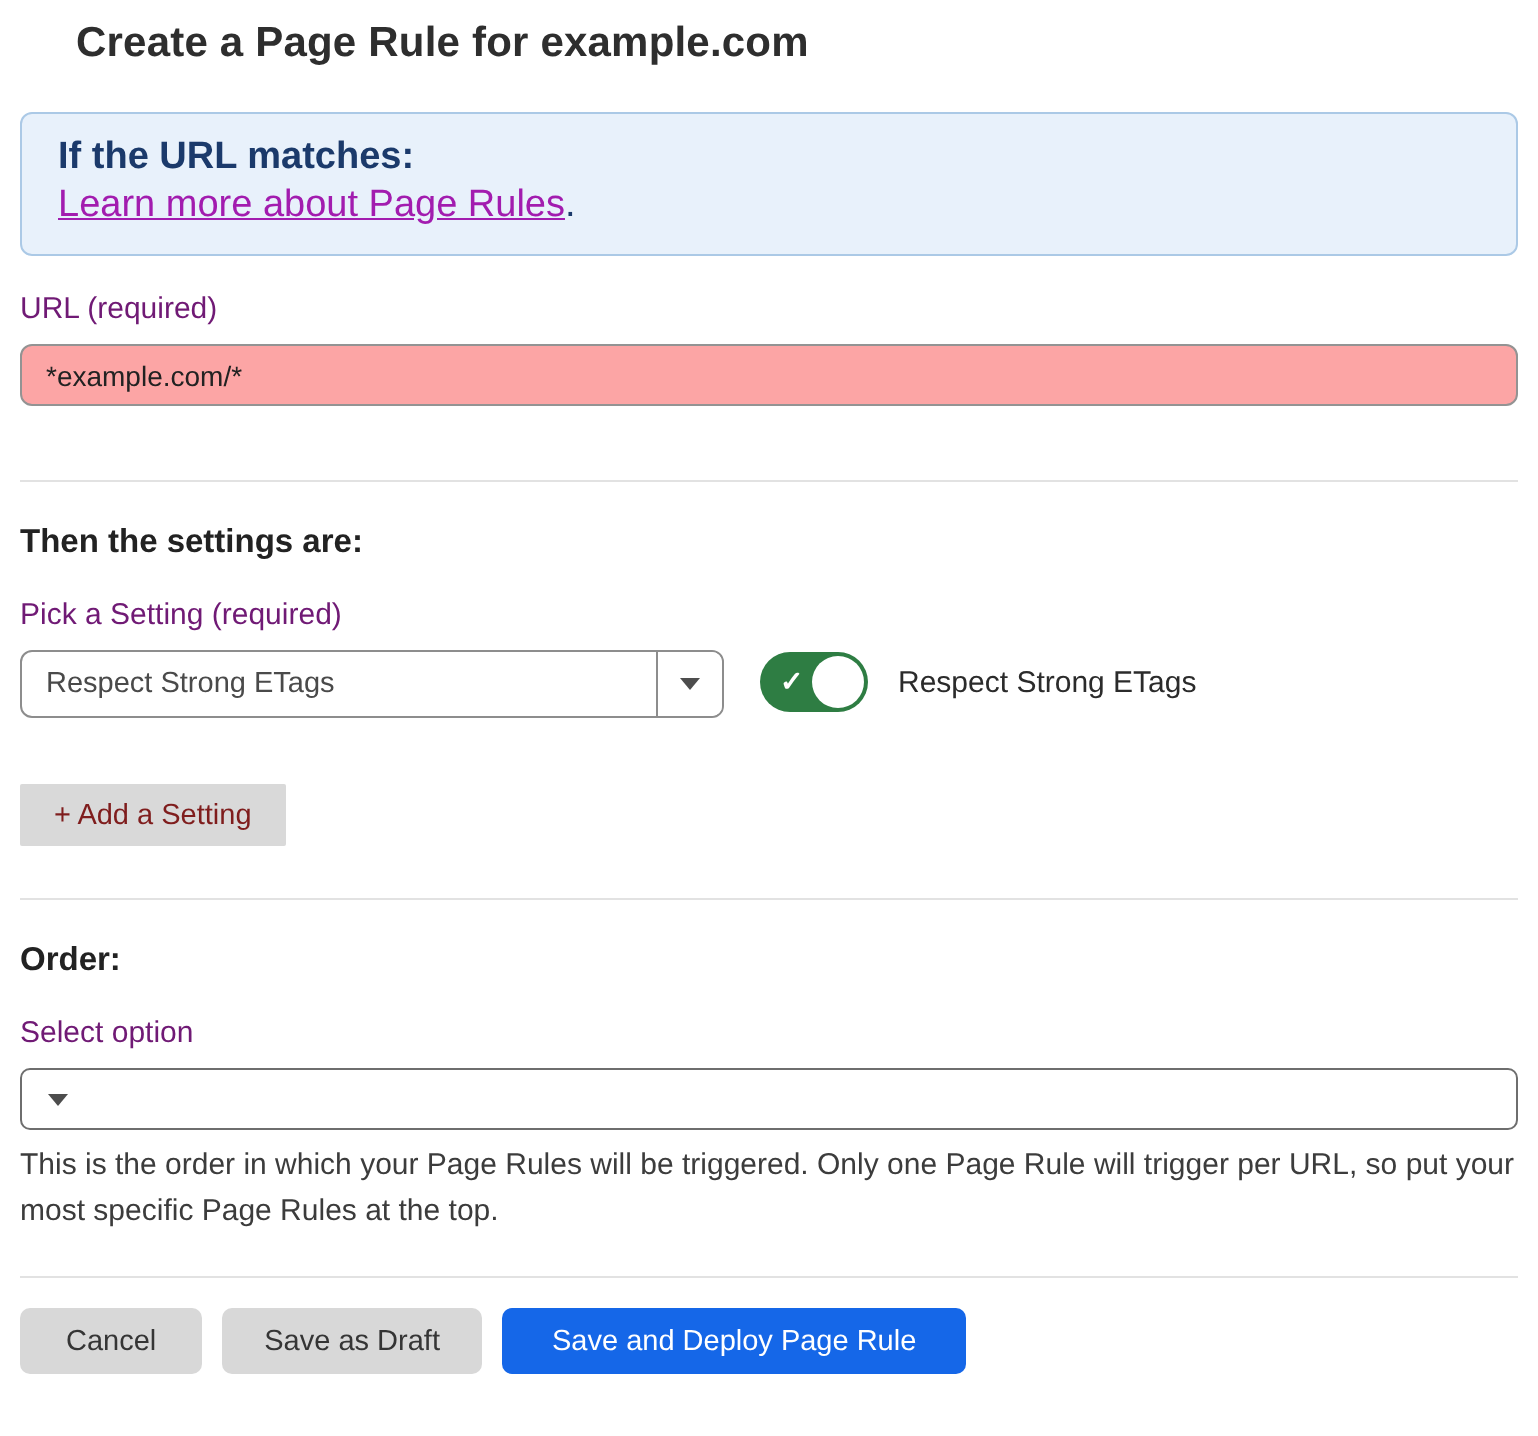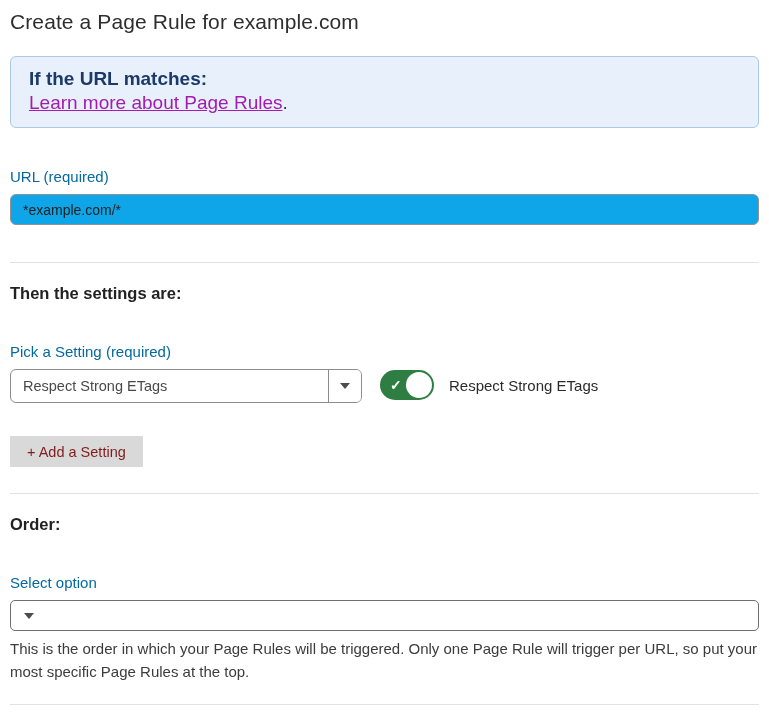--- a/index.html
+++ b/index.html
@@ -6,24 +6,25 @@
   html, body { width: 769px; height: 718px; background: #ffffff; }
   body {
     font-family: "Liberation Sans", sans-serif;
     color: #2f2f2f;
     overflow: hidden;
   }
   .page { padding: 8px 10px 0 10px; }
 
   h1.page-title {
     font-size: 21px;
-    font-weight: 400;
+    font-weight: 700;
     color: #2e2e2e;
     letter-spacing: 0.1px;
     margin-top: 2px;
+    margin-left: 28px;
   }
 
   
   .info-box {
     margin-top: 22px;
     background: #e8f1fb;
     border: 1px solid #abc9e6;
     border-radius: 6px;
     padding: 10px 18px 12px 18px;
     color: #1b3a6b;
@@ -34,29 +35,29 @@
   .info-box .info-link-line a {
     color: #a21caf;
     text-decoration: underline;
     cursor: pointer;
   }
   .info-box .info-link-suffix { color: #1b3a6b; }
 
   .field-label {
     display: block;
     font-size: 15px;
-    color: #0369a1;
-    margin-top: 40px;
+    color: #701a75;
+    margin-top: 18px;
     margin-bottom: 9px;
   }
 
   .url-input {
     width: 749px;
     height: 31px;
-    background: #0ea5e9;
+    background: #fca5a5;
     border: 1px solid #939393;
     border-radius: 6px;
     padding: 0 12px;
     font-family: "Liberation Sans", sans-serif;
     font-size: 14px;
     color: #222222;
     outline: none;
   }
 
   .divider {

